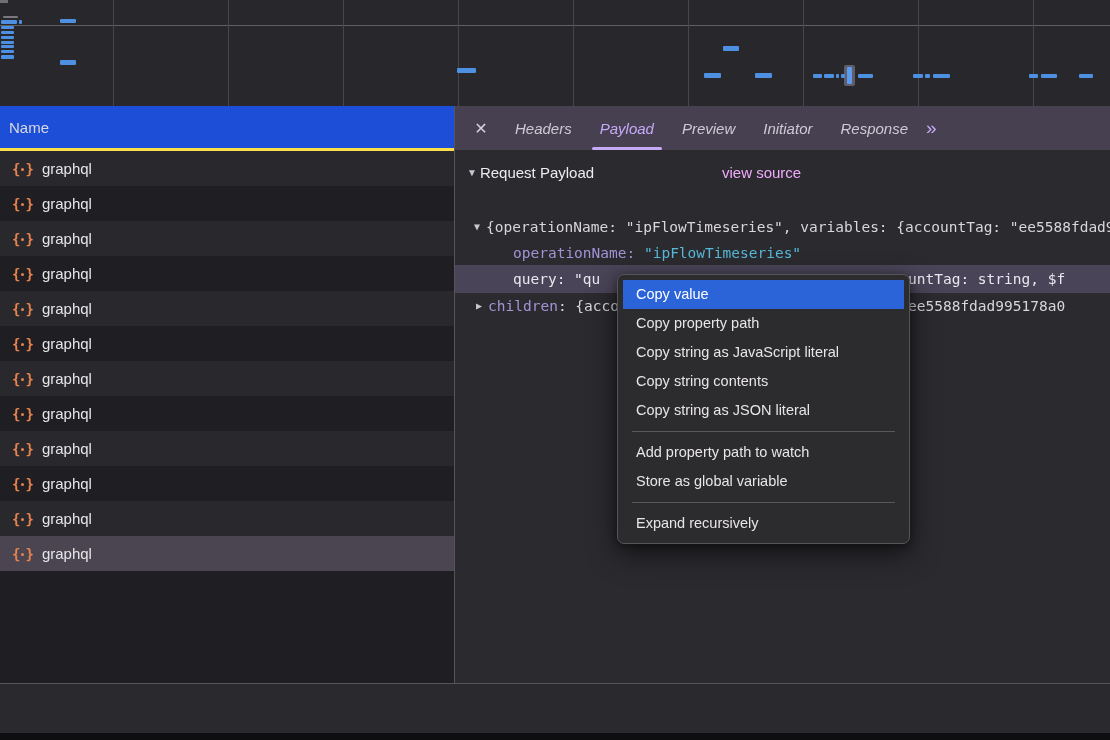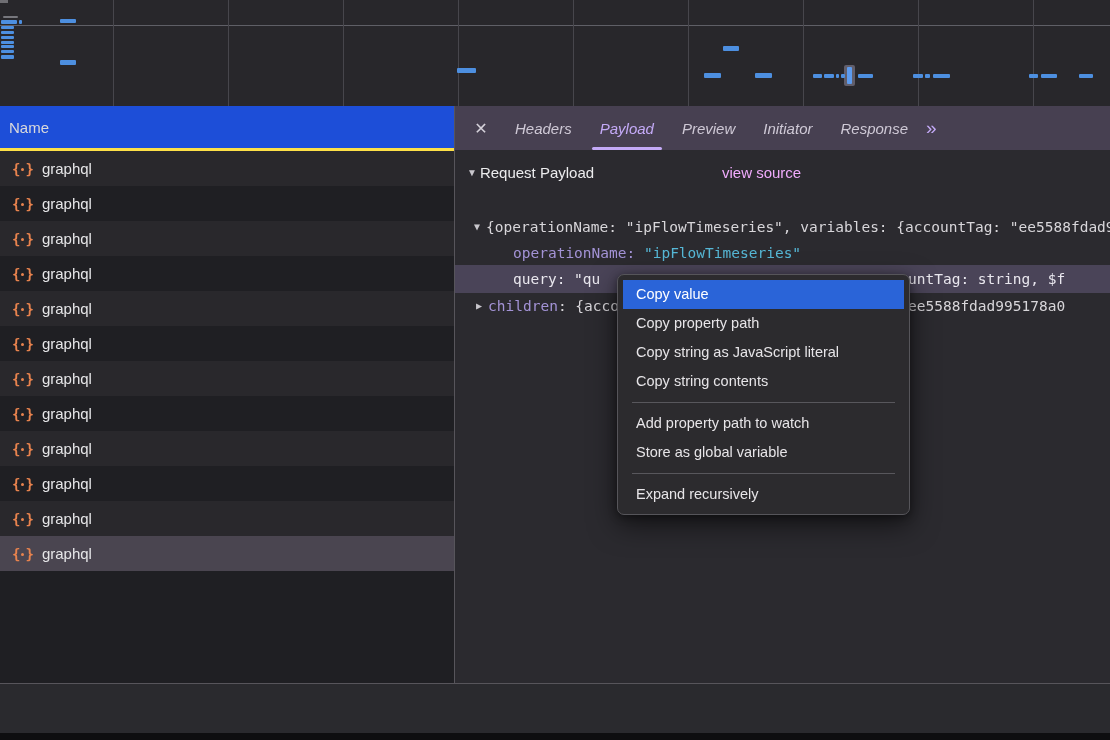--- a/index.html
+++ b/index.html
@@ -268,19 +268,20 @@
 
   <div class="hdiv"></div>
   <div class="footer"></div>
   <div class="bottom-strip"></div>
 
   <div class="cmenu" id="cmenu">
       <div class="mi hl">Copy value</div>
       <div class="mi">Copy property path</div>
       <div class="mi">Copy string as JavaScript literal</div>
       <div class="mi">Copy string contents</div>
+      <div class="mi">Copy string as JSON literal</div>
       <div class="sep"></div>
       <div class="mi">Add property path to watch</div>
       <div class="mi">Store as global variable</div>
       <div class="sep"></div>
       <div class="mi">Expand recursively</div>
     </div>
 </div>
 
 </body></html>

